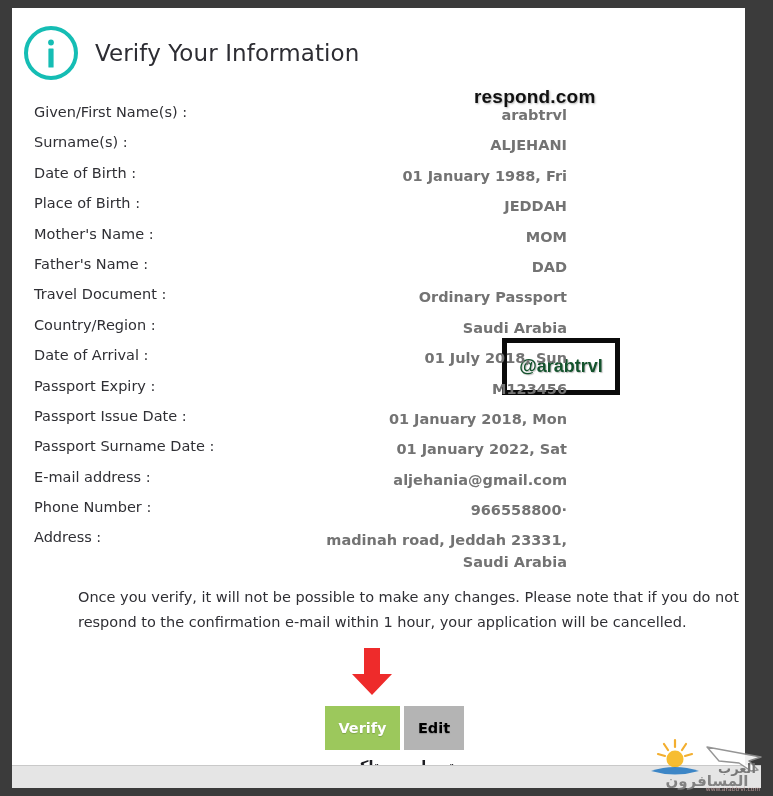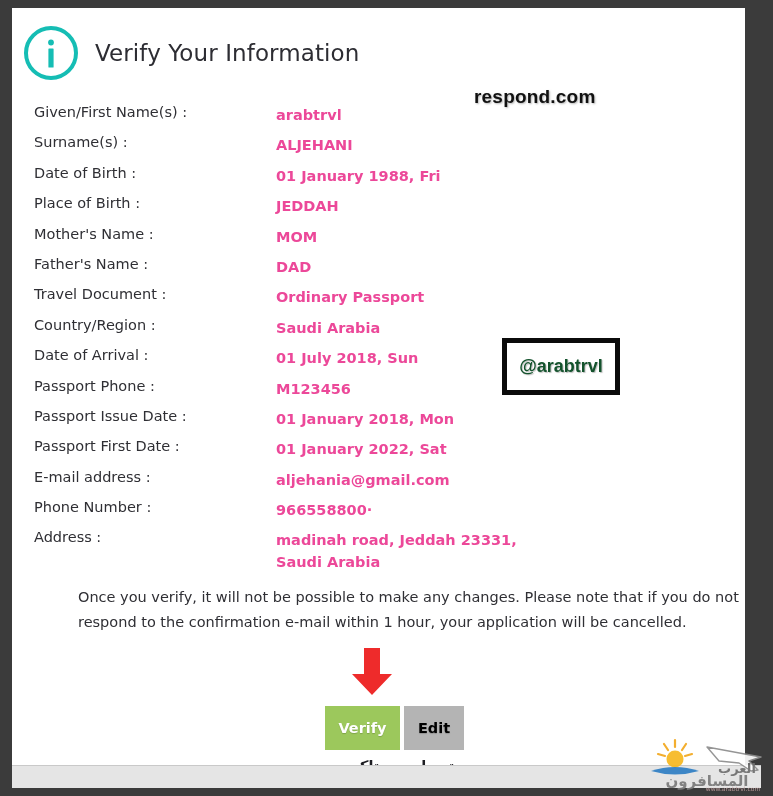--- a/index.html
+++ b/index.html
@@ -114,39 +114,40 @@
   
   #fields {
     position: absolute;
     left: 0;
     top: 96px;
     width: 733px;
   }
   .field-row {
     position: relative;
     height: 30.4px;
+    text-align: right;
   }
   .field-row.tall { height: 52px; }
   .field-label {
     position: absolute;
     left: 22px;
     top: 0;
     font-size: 14.5px;
     font-weight: 400;
     color: #2f2f34;
     white-space: nowrap;
   }
   .field-value {
     position: absolute;
-    left: 264px;
+    left: 270px;
     top: 0;
     width: 285px;
     font-size: 14.5px;
     font-weight: 700;
-    color: #ec4899;
+    color: #737373;
     line-height: 22px;
   }
 
   
   #disclaimer {
     position: absolute;
     left: 22px;
     top: 577px;
     width: 688px;
     font-size: 14.5px;
@@ -281,29 +282,29 @@
         </div>
         <div class="field-row">
           <div class="field-label">Country/Region :</div>
           <div class="field-value">Saudi Arabia</div>
         </div>
         <div class="field-row">
           <div class="field-label">Date of Arrival :</div>
           <div class="field-value">01 July 2018, Sun</div>
         </div>
         <div class="field-row">
-          <div class="field-label">Passport Phone :</div>
+          <div class="field-label">Passport Expiry :</div>
           <div class="field-value">M123456</div>
         </div>
         <div class="field-row">
           <div class="field-label">Passport Issue Date :</div>
           <div class="field-value">01 January 2018, Mon</div>
         </div>
         <div class="field-row">
-          <div class="field-label">Passport First Date :</div>
+          <div class="field-label">Passport Surname Date :</div>
           <div class="field-value">01 January 2022, Sat</div>
         </div>
         <div class="field-row">
           <div class="field-label">E-mail address :</div>
           <div class="field-value">aljehania@gmail.com</div>
         </div>
         <div class="field-row">
           <div class="field-label">Phone Number :</div>
           <div class="field-value">966558800·</div>
         </div>

